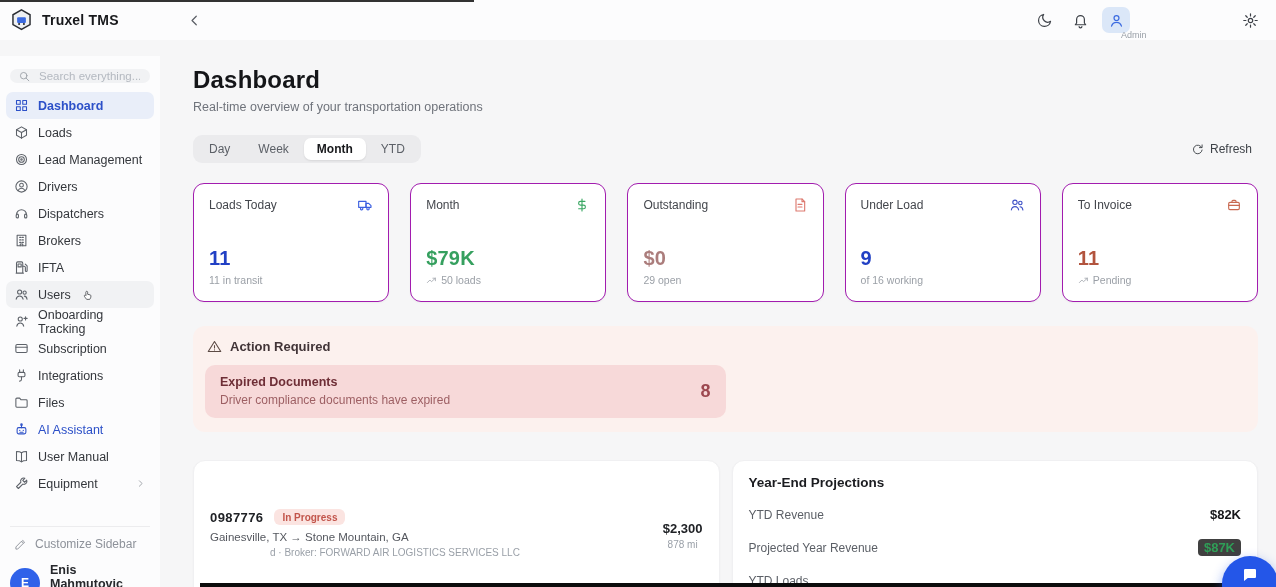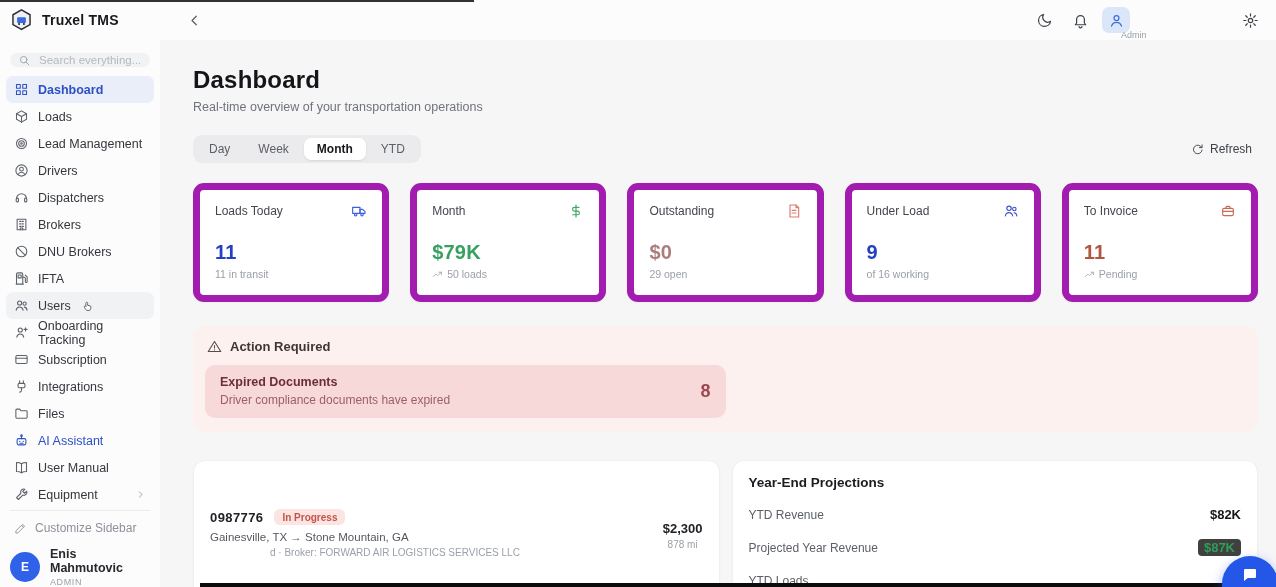--- a/index.html
+++ b/index.html
@@ -20,21 +20,21 @@
   .icon-btn { background:none; border:none; width:28px; height:26px; display:flex; align-items:center; justify-content:center; color:#3c4047; cursor:pointer; padding:0; border-radius:7px; }
   .icon-btn svg { width:17px; height:17px; }
   .back-btn { margin-left:20px; color:#5a5e65; }
   .topbar-right { margin-left:auto; display:flex; align-items:center; gap:8px; padding-right:12px; }
   .profile-wrap { position:relative; }
   .profile-btn { background:#dbe7f8; color:#3b6ae0; }
   .admin-label { position:absolute; top:23px; left:19px; font-size:9px; color:#9aa0a8; white-space:nowrap; text-shadow:0 1px 1px rgba(255,255,255,.8); }
   .gear-btn { margin-left:98px; }
 
   
-  .sidebar { position:absolute; top:40px; left:0; bottom:0; width:160px; background:#fcfcfd; display:flex; flex-direction:column; z-index:4; }
+  .sidebar { position:absolute; top:56px; left:0; bottom:0; width:160px; background:#fcfcfd; display:flex; flex-direction:column; z-index:4; }
   .search { margin:13px 10px 9px; background:#f1f2f4; border-radius:8px; display:flex; align-items:center; gap:6px; padding:0 8px; height:23px; }
   .search .s-icon { color:#9ca1a8; display:flex; }
   .search svg { width:13px; height:13px; }
   .search input { border:none; background:transparent; outline:none; font-size:11.5px; width:100%; font-family:inherit; color:#35373c; }
   .search input::placeholder { color:#b4b9c0; }
   .nav { height:432px; overflow:hidden; padding:0 6px; flex:0 0 auto; }
   .nav-item { display:flex; align-items:center; gap:9px; height:27px; padding:0 8px; border-radius:7px; font-size:12.5px; color:#34373c; cursor:pointer; }
   .nav-item .n-icon { color:#5d6269; display:flex; flex:0 0 auto; }
   .nav-item svg { width:15px; height:15px; }
   .nav-item.is-active { background:#e9eef9; color:#2c50c8; font-weight:700; }
@@ -60,21 +60,21 @@
   .page-title { margin:0; font-size:24px; font-weight:700; color:#141518; letter-spacing:.2px; }
   .page-subtitle { margin:6px 0 0; font-size:12.5px; color:#6f737b; }
   .filter-row { display:flex; align-items:center; justify-content:space-between; margin-top:21px; }
   .tabs { background:#ebebed; border-radius:9px; padding:3px; display:inline-flex; gap:2px; }
   .tab { border:none; background:transparent; font-family:inherit; font-size:12px; color:#5c6067; padding:4px 13px; border-radius:7px; cursor:pointer; }
   .tab.is-active { background:#fff; color:#17181b; font-weight:700; box-shadow:0 1px 2px rgba(0,0,0,.09); }
   .refresh { display:flex; align-items:center; gap:6px; border:none; background:transparent; font-family:inherit; font-size:12px; color:#3e4248; cursor:pointer; padding:4px 6px; }
   .refresh svg { width:13px; height:13px; }
 
   .stats { display:grid; grid-template-columns:repeat(5,1fr); gap:21px; margin-top:20px; }
-  .stat-card { background:#fff; border:7px solid #a21caf; border-radius:11px; padding:13px 15px 15px; height:119px; display:flex; flex-direction:column; box-shadow:0 1px 2px rgba(20,22,30,.04); cursor:pointer; }
+  .stat-card { background:#fff; border:1px solid #a21caf; border-radius:11px; padding:13px 15px 15px; height:119px; display:flex; flex-direction:column; box-shadow:0 1px 2px rgba(20,22,30,.04); cursor:pointer; }
   .stat-head { display:flex; justify-content:space-between; align-items:center; }
   .stat-title { font-size:12px; color:#43464c; }
   .stat-icon { display:flex; }
   .stat-icon svg { width:16px; height:16px; }
   .stat-value { font-size:20px; font-weight:700; margin-top:auto; letter-spacing:.2px; }
   .stat-sub { font-size:10.5px; color:#9ba0a7; margin-top:4px; display:flex; align-items:center; gap:4px; }
   .stat-sub .trend { display:flex; color:#9ba0a7; }
   .stat-sub svg { width:11px; height:11px; }
 
   .alert { background:#fcf1ee; border-radius:12px; margin-top:24px; padding:11px 12px 14px; }
@@ -233,30 +233,20 @@
             <rect x="5" y="3.5" width="14" height="17"></rect>
             <path d="M9 7h2M13 7h2M9 11h2M13 11h2M9 15h2M13 15h2M10 20.5v-3h4v3"></path>
           </svg>
         </span>
         <span class="n-label">Brokers</span>
 
       </div>
       <div class="nav-item">
         <span class="n-icon">
           <svg viewBox="0 0 24 24" fill="none" stroke="currentColor" stroke-width="1.7" stroke-linecap="round" stroke-linejoin="round">
-            <circle cx="12" cy="12" r="8.5"></circle>
-            <path d="M6.2 6.2l11.6 11.6"></path>
-          </svg>
-        </span>
-        <span class="n-label">DNU Brokers</span>
-
-      </div>
-      <div class="nav-item">
-        <span class="n-icon">
-          <svg viewBox="0 0 24 24" fill="none" stroke="currentColor" stroke-width="1.7" stroke-linecap="round" stroke-linejoin="round">
             <path d="M4 21V5a2 2 0 0 1 2-2h6a2 2 0 0 1 2 2v16M3.5 21H15M6.5 6.5h5V11h-5z"></path>
             <path d="M14 10h2.2a2 2 0 0 1 2 2v5a1.4 1.4 0 0 0 2.8 0V9.5L18 6.5"></path>
           </svg>
         </span>
         <span class="n-label">IFTA</span>
 
       </div>
       <div class="nav-item is-hovered">
         <span class="n-icon">
           <svg viewBox="0 0 24 24" fill="none" stroke="currentColor" stroke-width="1.7" stroke-linecap="round" stroke-linejoin="round">

